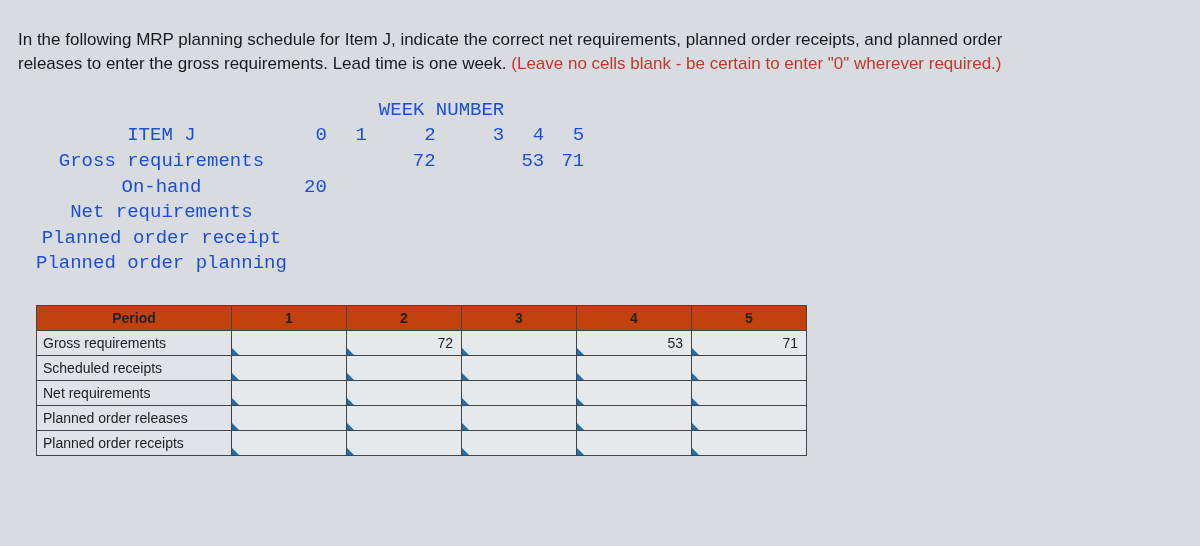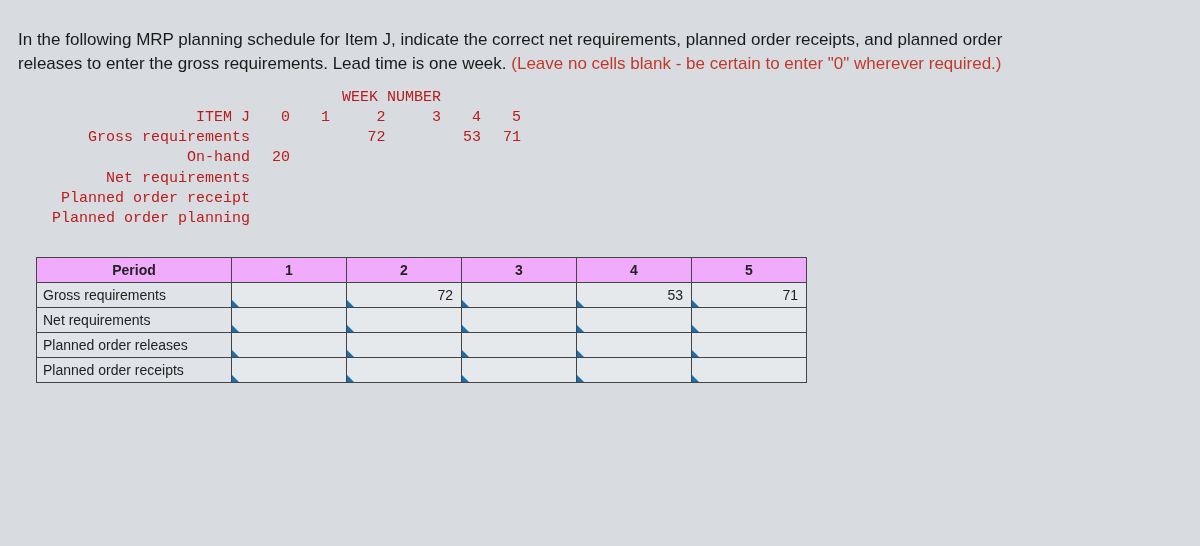--- a/index.html
+++ b/index.html
@@ -9,42 +9,42 @@
       font-size: 15px;
       color: #1a1a1a;
       padding: 28px 18px;
       width: 1200px;
       height: 546px;
       position: relative;
     }
     .prompt {
       font-size: 17px;
       line-height: 1.4;
-      margin-bottom: 12px;
+      margin-bottom: 22px;
       max-width: 1160px;
     }
     .prompt .red { color: #c0392b; text-align: center; }
     .mono-block {
       font-family: "Courier New", Courier, monospace;
-      font-size: 15px;
-      color: #b91c1c;
+      font-size: 19px;
+      color: #1d4ed8;
       margin-left: 18px;
       margin-bottom: 28px;
       line-height: 1.35;
     }
     .mono-block table { border-collapse: collapse; }
     .mono-block td {
       padding: 0 6px;
       white-space: pre;
       min-width: 40px;
       text-align: right;
       vertical-align: top;
     }
     .mono-block td.label {
-      text-align: right;
+      text-align: center;
       min-width: 220px;
       padding-left: 0;
     }
     .mono-block .wh-header td {
       text-align: center;
       font-weight: normal;
     }
     .mono-block .wh-label {
       text-align: left;
     }
@@ -56,21 +56,21 @@
       font-size: 14px;
       color: #222;
     }
     .ans-table th, .ans-table td {
       border: 1px solid #444;
       padding: 4px 6px;
       height: 24px;
       vertical-align: middle;
     }
     .ans-table th {
-      background: #f0abfc;
+      background: #c2410c;
       font-weight: bold;
       text-align: center;
     }
     .ans-table td.rowlabel {
       text-align: left;
       min-width: 195px;
       background: #e0e3e7;
       font-size: 14px;
       padding-left: 6px;
     }
@@ -180,20 +180,38 @@
     </tr>
     <tr>
       <td class="rowlabel">Gross requirements</td>
       <td class="cell"><span class="tri"></span><span></span></td>
       <td class="cell"><span class="tri"></span><span>72</span></td>
       <td class="cell"><span class="tri"></span><span></span></td>
       <td class="cell"><span class="tri"></span><span>53</span></td>
       <td class="cell"><span class="tri"></span><span>71</span></td>
     </tr>
     <tr>
+      <td class="rowlabel">Scheduled receipts</td>
+      <td class="cell">
+            <span class="tri"></span>
+          </td>
+      <td class="cell">
+            <span class="tri"></span>
+          </td>
+      <td class="cell">
+            <span class="tri"></span>
+          </td>
+      <td class="cell">
+            <span class="tri"></span>
+          </td>
+      <td class="cell">
+            <span class="tri"></span>
+          </td>
+    </tr>
+    <tr>
       <td class="rowlabel">Net requirements</td>
       <td class="cell">
             <span class="tri"></span>
           </td>
       <td class="cell">
             <span class="tri"></span>
           </td>
       <td class="cell">
             <span class="tri"></span>
           </td>

